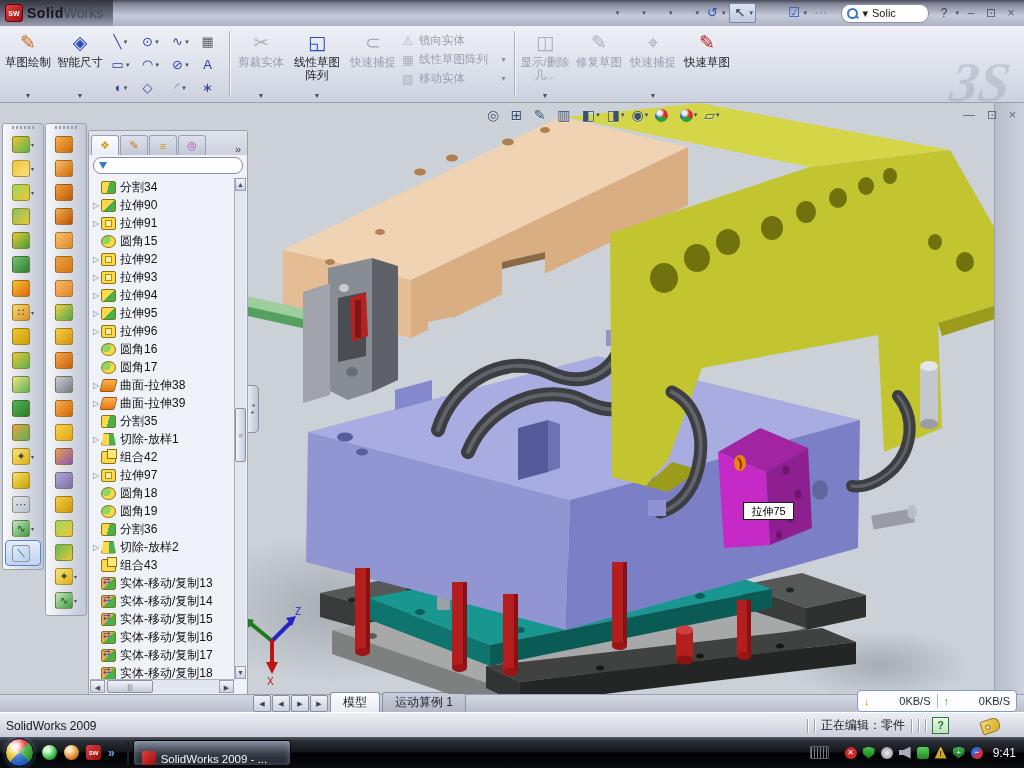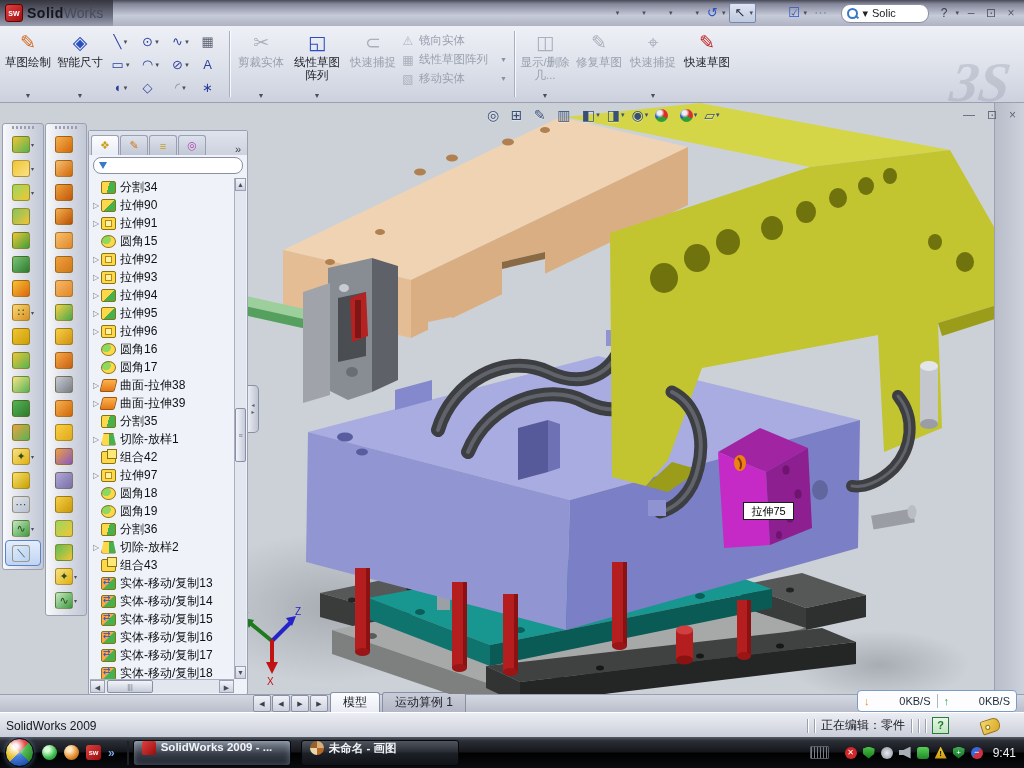--- a/index.html
+++ b/index.html
@@ -169,22 +169,22 @@
     conic-gradient(from -45deg,#e03030 0 90deg,#38b038 0 180deg,#2868d8 0 270deg,#e8c020 0 360deg);
     box-shadow:0 0 5px rgba(120,180,255,.5);}
   .ql{display:flex;align-items:center;gap:7px;margin-right:8px;}
   .ql-ic{width:15px;height:15px;border-radius:50%;}
   .ql-msn{background:radial-gradient(circle at 35% 30%,#d8ffd8 0 15%,#38b848 60%,#187828);}
   .ql-ball{background:radial-gradient(circle at 35% 30%,#ffe8c0 0 15%,#e08828 60%,#904808);}
   .ql-sw{border-radius:3px;background:linear-gradient(135deg,#e04040,#980c0c);color:#fff;font-size:6px;font-weight:bold;
     display:flex;align-items:center;justify-content:center;}
   .ql-chev{color:#78a8e8;font-size:12px;font-weight:bold;}
   .tb-sep{width:2px;height:24px;background:linear-gradient(90deg,#000,#3a4048,#000);margin:0 4px;}
-  .taskwin{height:24px;border:1px solid #05070a;border-radius:3px;display:flex;align-items:flex-start;gap:5px;padding:0 8px;
-    background:linear-gradient(rgba(110,118,130,.55),rgba(52,58,68,.55) 50%,rgba(18,22,28,.7));min-width:140px;font-weight:bold;}
+  .taskwin{height:24px;border:1px solid #05070a;border-radius:3px;display:flex;align-items:flex-end;gap:5px;padding:0 8px;
+    background:linear-gradient(rgba(110,118,130,.55),rgba(52,58,68,.55) 50%,rgba(18,22,28,.7));min-width:140px;}
   .taskwin.active{background:linear-gradient(rgba(150,160,175,.8),rgba(74,82,95,.8) 50%,rgba(28,33,42,.9));box-shadow:inset 0 0 6px rgba(200,220,255,.35);}
   .taskwin span{color:#f2f4f8;font-size:11.5px;white-space:nowrap;overflow:hidden;}
   .tw-ic{width:14px;height:14px;flex:none;border-radius:2px;}
   .tw-sw{background:linear-gradient(135deg,#e04040,#980c0c);color:#fff;font-size:6px;font-weight:bold;display:flex;align-items:center;justify-content:center;}
   .tw-paint{background:conic-gradient(#d8b078 0 90deg,#b86828 0 180deg,#e8d8a8 0 270deg,#986030 0 360deg);border-radius:50%;}
   #tray{margin-left:auto;display:flex;align-items:center;gap:6px;padding-right:8px;}
   #kbd{width:17px;height:11px;background:linear-gradient(#e8eaee,#b0b4bc);border:1px solid #585c64;border-radius:1px;
     background-image:repeating-linear-gradient(90deg,#787c84 0 1px,transparent 1px 3px);margin-right:10px;}
   .tri{width:12px;height:12px;display:inline-block;}
   .tri-redx{background:#d02828;border-radius:50%;color:#fff;font-size:8px;line-height:12px;text-align:center;font-weight:bold;}
@@ -1160,24 +1160,20 @@
     <span class="ql-chev">»</span>
   </div>
   <div class="tb-sep"></div>
   <span style="display:flex;gap:10px;">
 
       <div class="taskwin active">
         <span class="tw-ic ic-sw tri-sw tw-sw"></span>
         <span>SolidWorks 2009 - ...</span>
       </div>
 
-      <div class="taskwin">
-        <span class="tw-ic ic-paint tri-paint tw-paint"></span>
-        <span>未命名 - 画图</span>
-      </div>
     </span>
   <div id="tray">
     <span id="kbd"></span>
     <span style="display:flex;gap:6px;align-items:center;">
 
     <span class="tri ic-redx tri-redx tw-redx">✕</span>
         <span class="tri ic-gsh tri-gsh tw-gsh"></span>
         <span class="tri ic-gear tri-gear tw-gear"></span>
         <span class="tri ic-spk tri-spk tw-spk"></span>
         <span class="tri ic-ph tri-ph tw-ph"></span>

